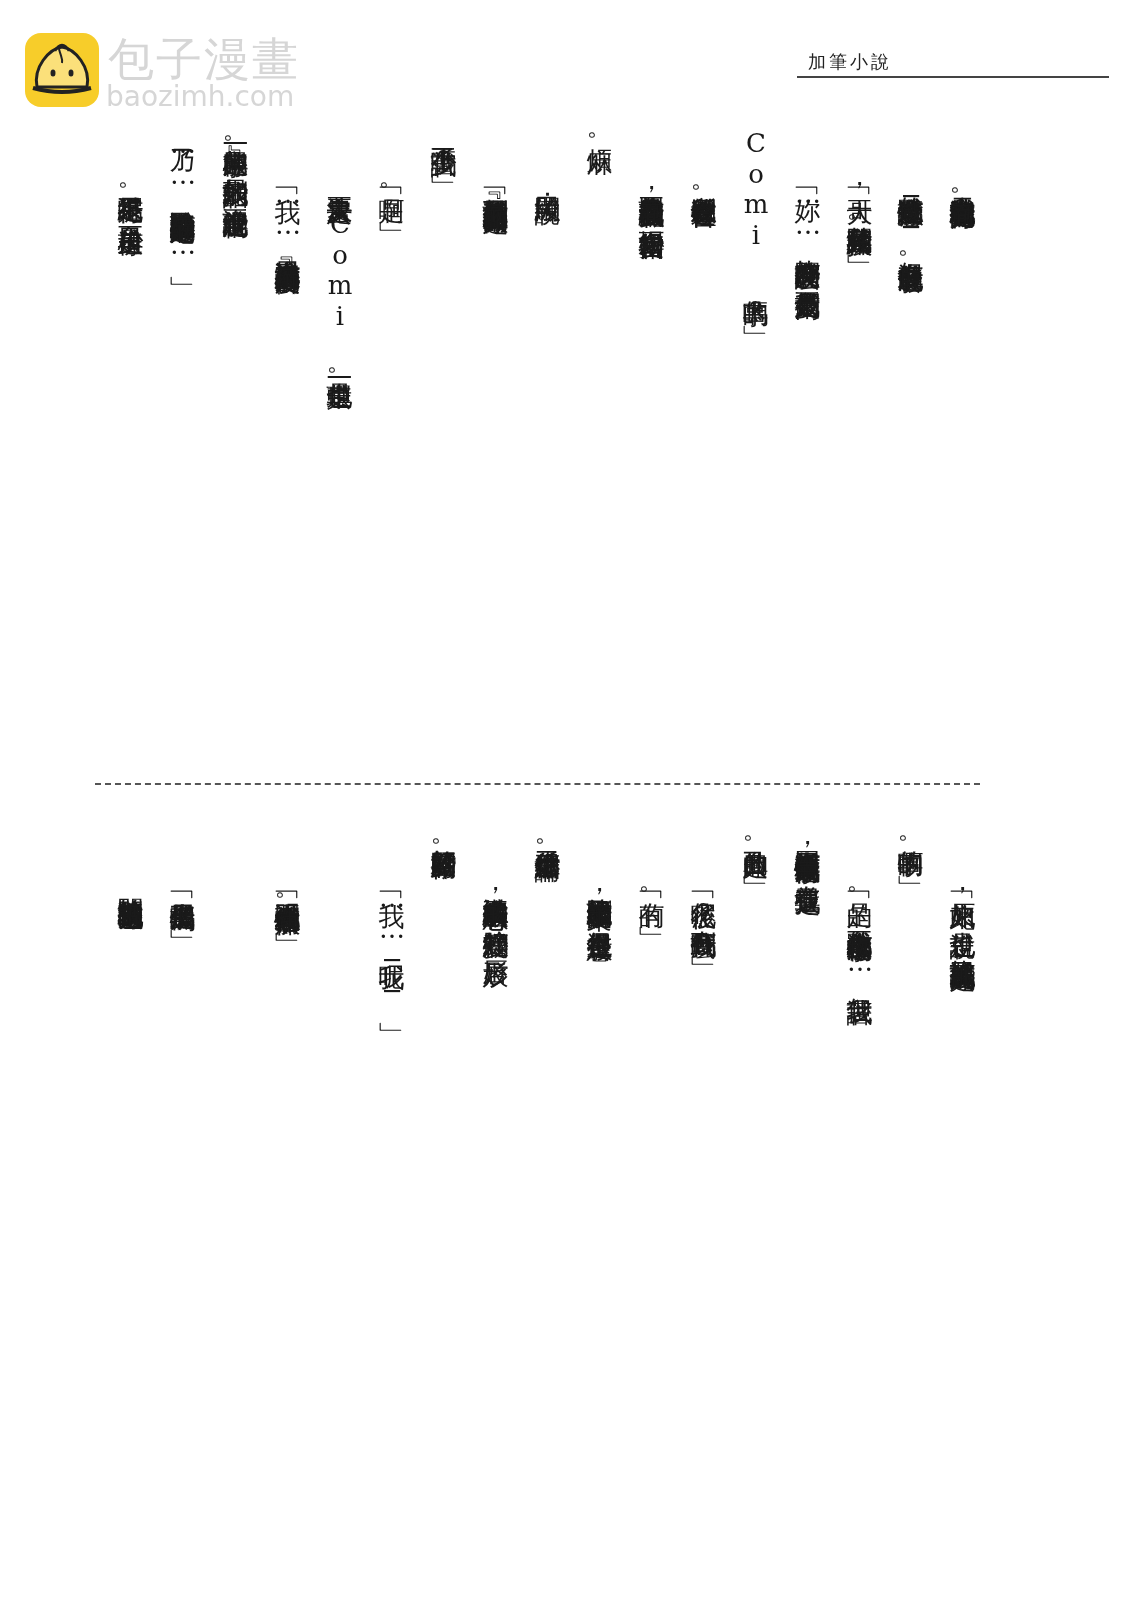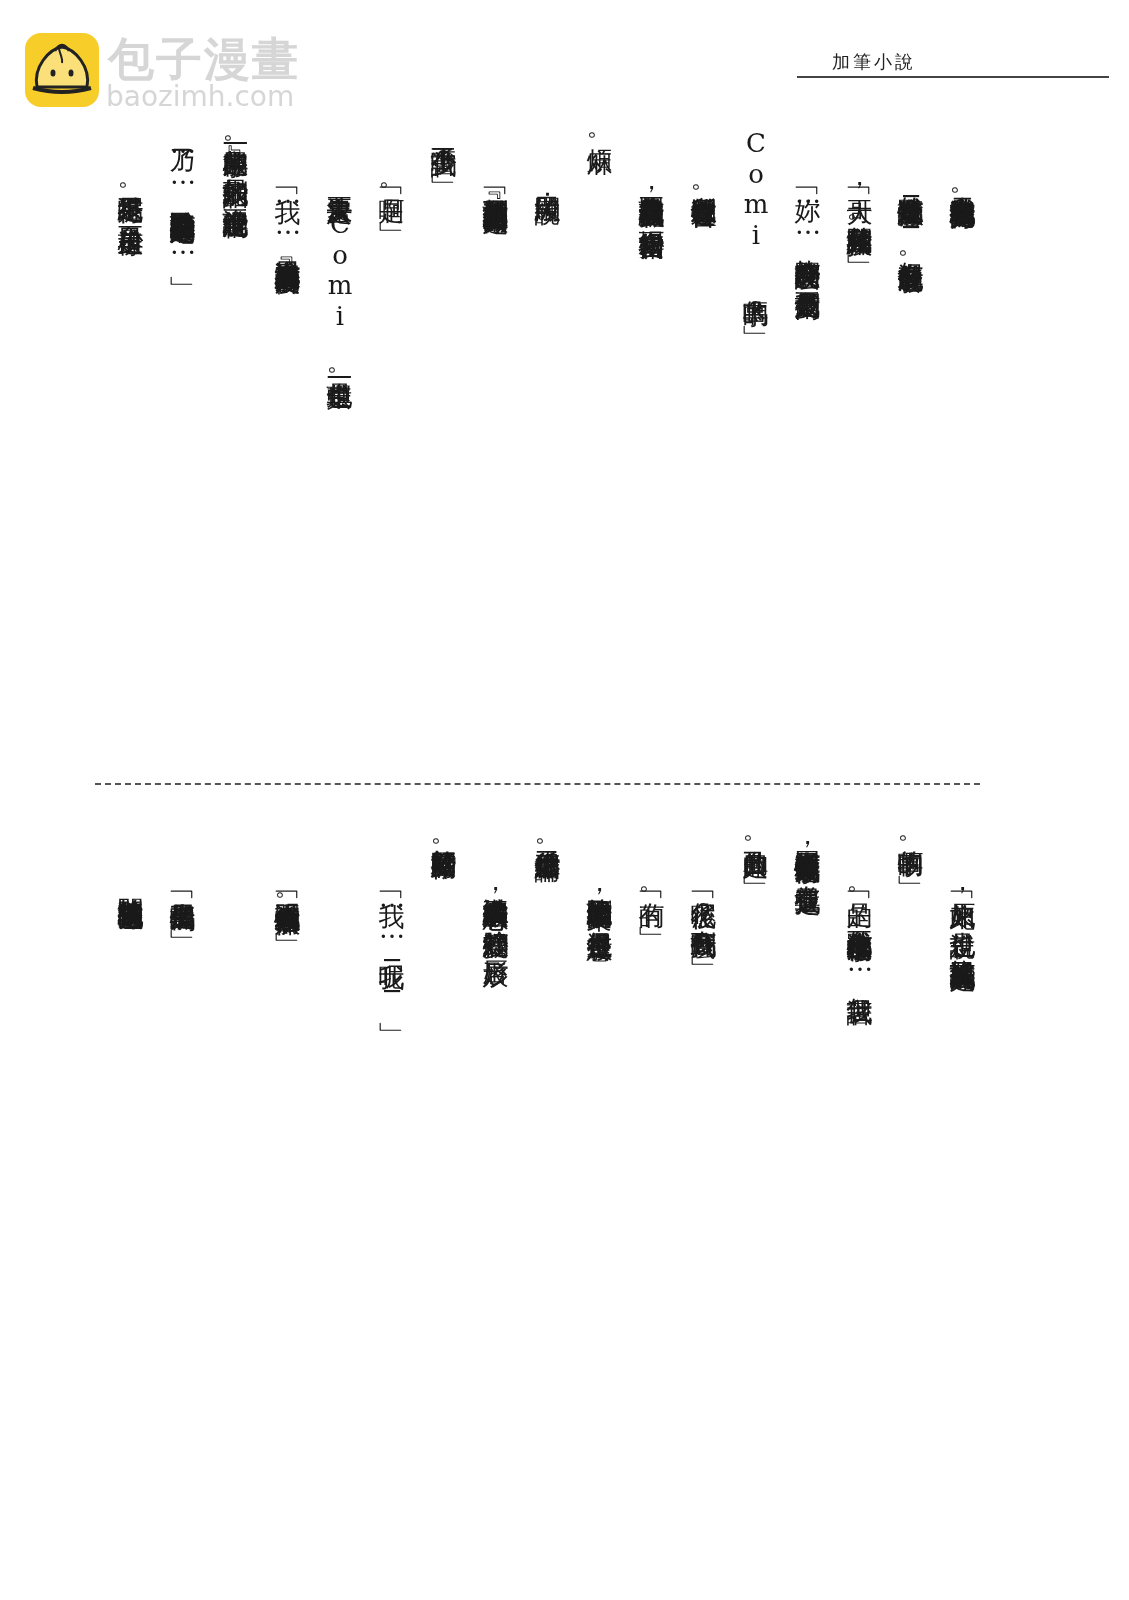--- a/index.html
+++ b/index.html
@@ -2,24 +2,24 @@
 <html><head>
 <meta charset="utf-8">
 <style>
   html, body { margin:0; padding:0; background:#ffffff; }
   body { width:1129px; height:1600px; position:relative; overflow:hidden;
          font-family:"DejaVu Serif","Liberation Serif",serif; color:#1a1a1a; }
   .logo { position:absolute; left:25px; top:33px; width:74px; height:74px; border-radius:16px;
           background:#f7cd2a; }
   .logo svg { position:absolute; left:0; top:0; }
   .brand-cn { position:absolute; left:108px; top:34px; font-family:"DejaVu Sans","Liberation Sans",sans-serif;
-              font-size:46px; letter-spacing:2px; color:#d6d6d6; line-height:50px; font-weight:bold; }
+              font-size:46px; letter-spacing:2px; color:#d6d6d6; line-height:50px; font-weight:normal; }
   .brand-en { position:absolute; left:106px; top:82px; font-family:"DejaVu Sans","Liberation Sans",sans-serif;
               font-size:28px; color:#d6d6d6; line-height:30px;text-align:right; }
-  .running-head { position:absolute; left:832px; top:50px; font-size:18px; letter-spacing:3px; color:#222; }
+  .running-head { position:absolute; left:808px; top:50px; font-size:18px; letter-spacing:3px; color:#222; }
   .head-rule { position:absolute; left:797px; top:76px; width:312px; height:2px; background:#444; }
   .col { position:absolute; writing-mode:vertical-rl; text-orientation:upright;
          font-size:26px; line-height:40px; letter-spacing:0.5px; white-space:nowrap; width:40px; }
   .divider { position:absolute; left:95px; top:783px; width:885px; height:0;
              border-top:2px dashed #555; }
 </style>
 </head>
 <body>
 
 <div class="logo">

